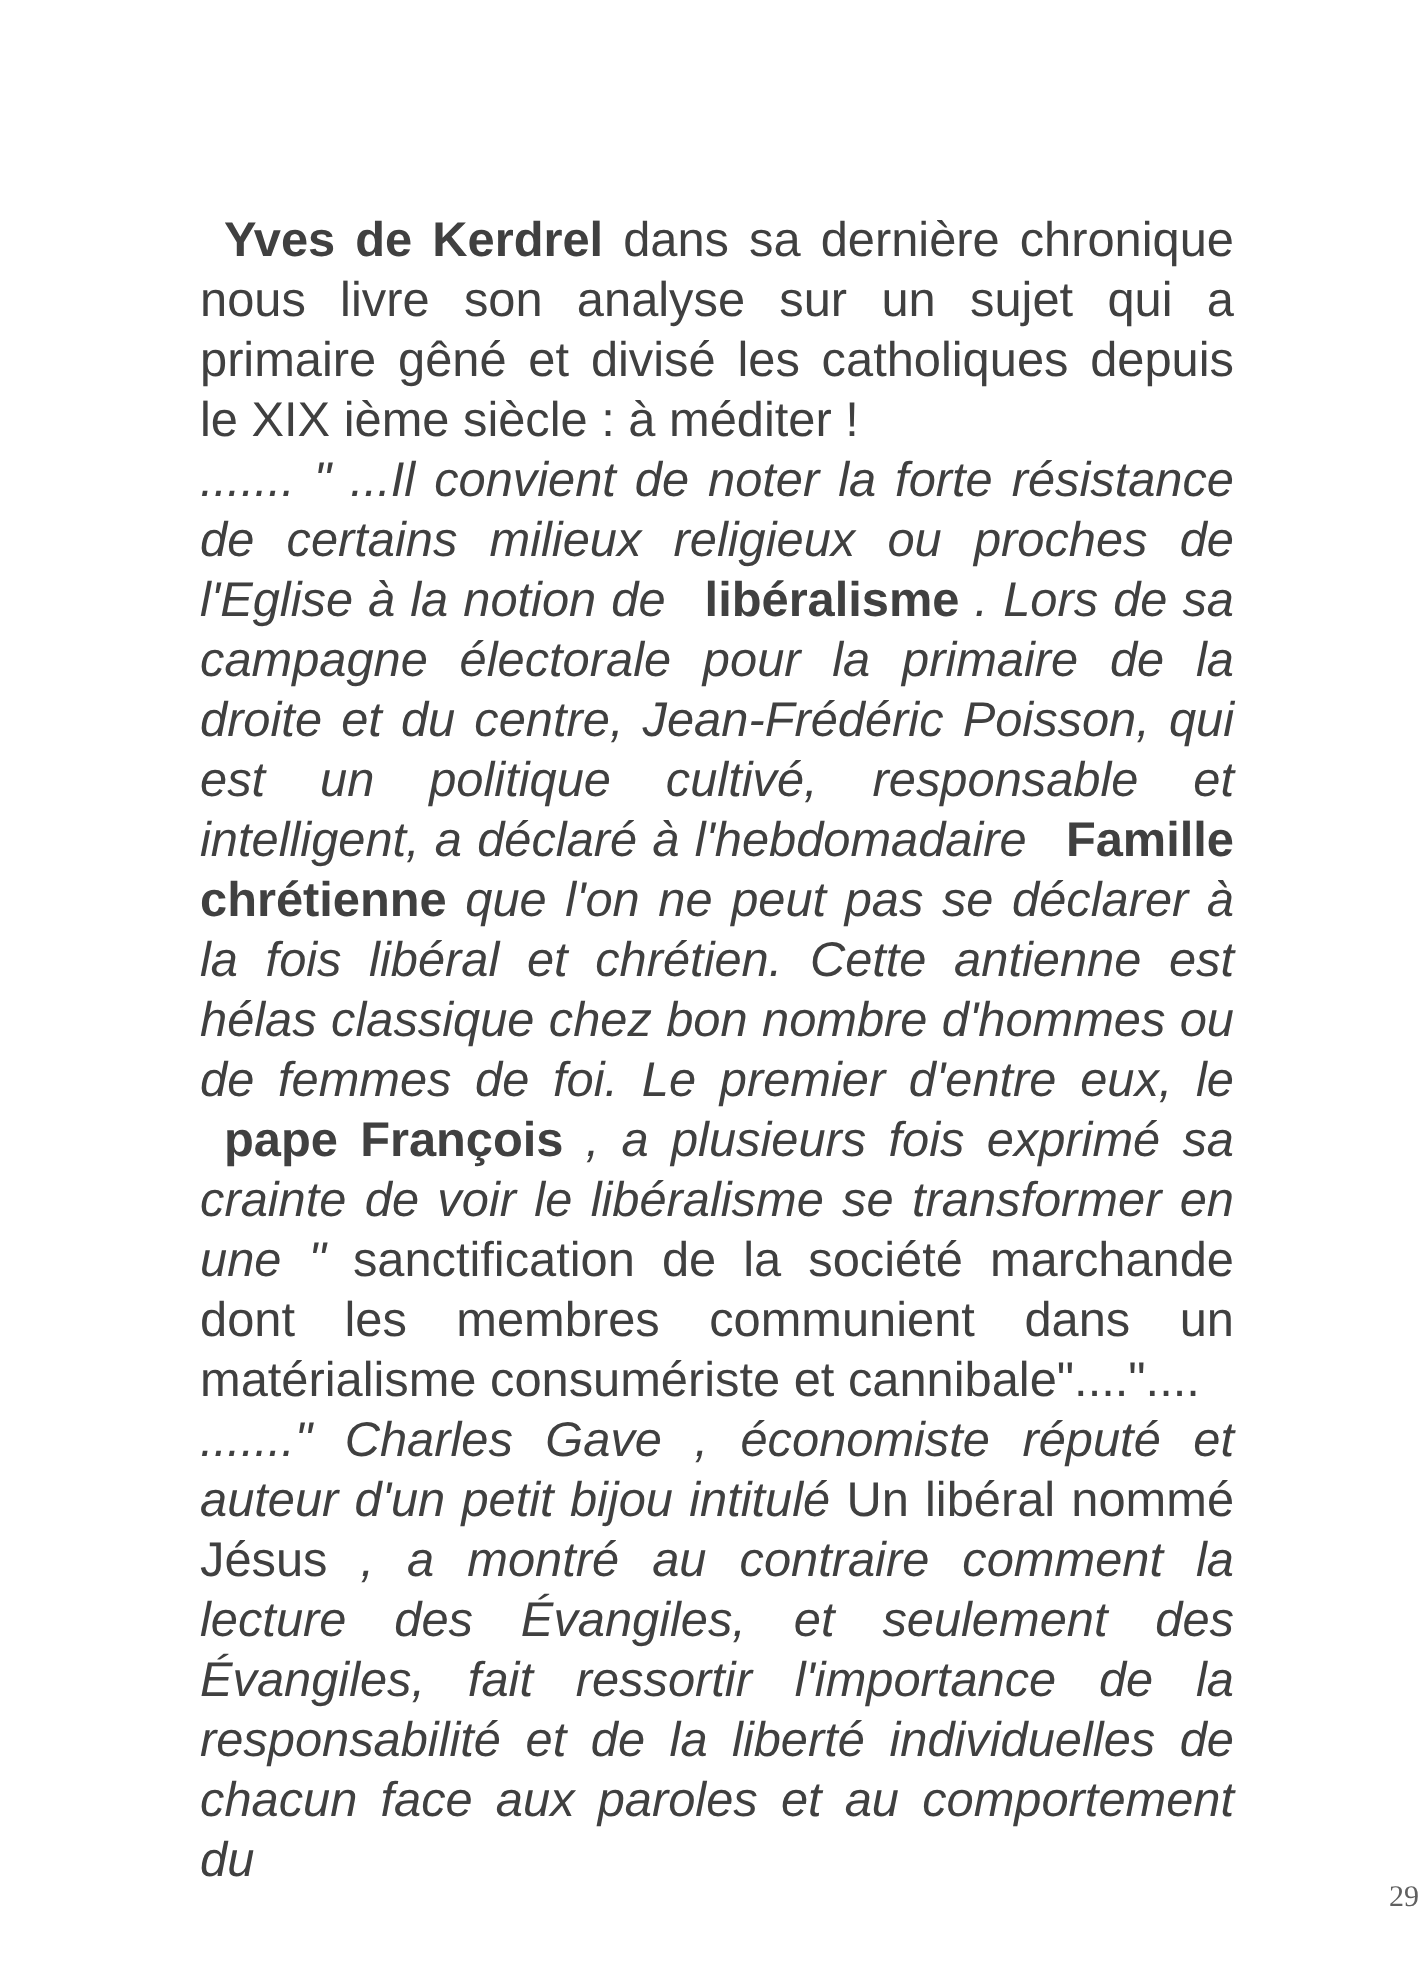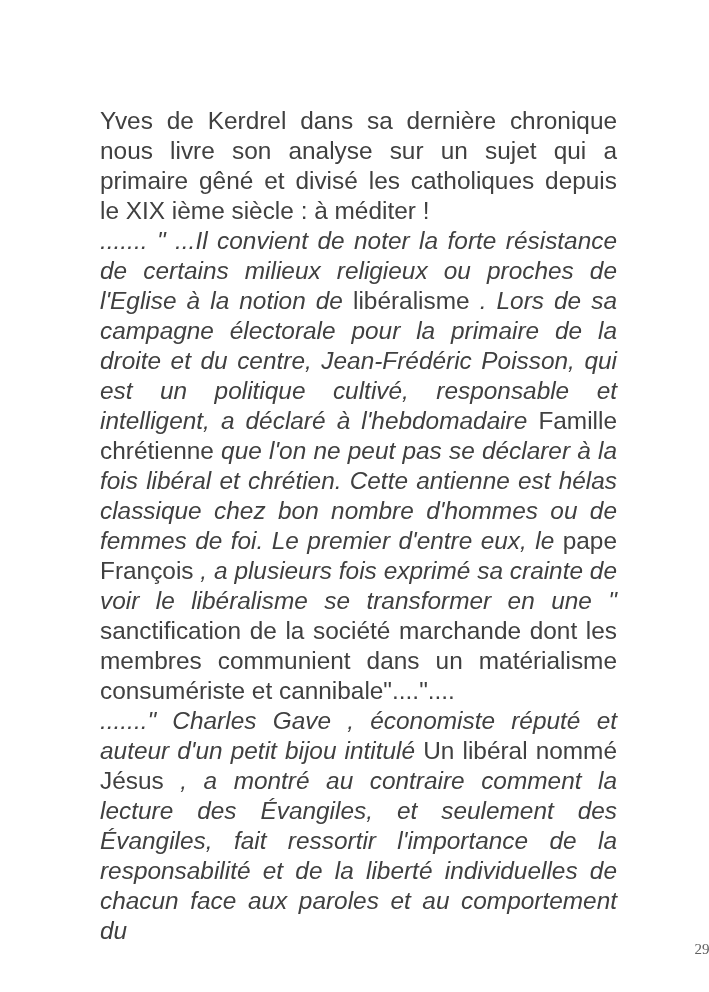--- a/index.html
+++ b/index.html
@@ -22,21 +22,21 @@
     top: 106px;
     width: 517px;
     font-size: 24.4px;
     line-height: 30px;
     color: #404040;
     text-align: justify;
     letter-spacing: 0;
   }
   .text-block p { margin: 0; padding: 0; }
   .r { font-style: normal; font-weight: 400; }
-  .b { font-style: normal; font-weight: 400; }
+  .b { font-style: normal; font-weight: 700; margin-left: 12px; }
   .i { font-style: italic; font-weight: 400; }
   .page-number {
     position: absolute;
     left: 0;
     top: 941px;
     width: 686px;
     text-align: right;
     font-family: "Liberation Serif", serif;
     font-size: 15px;
     color: #606060;

